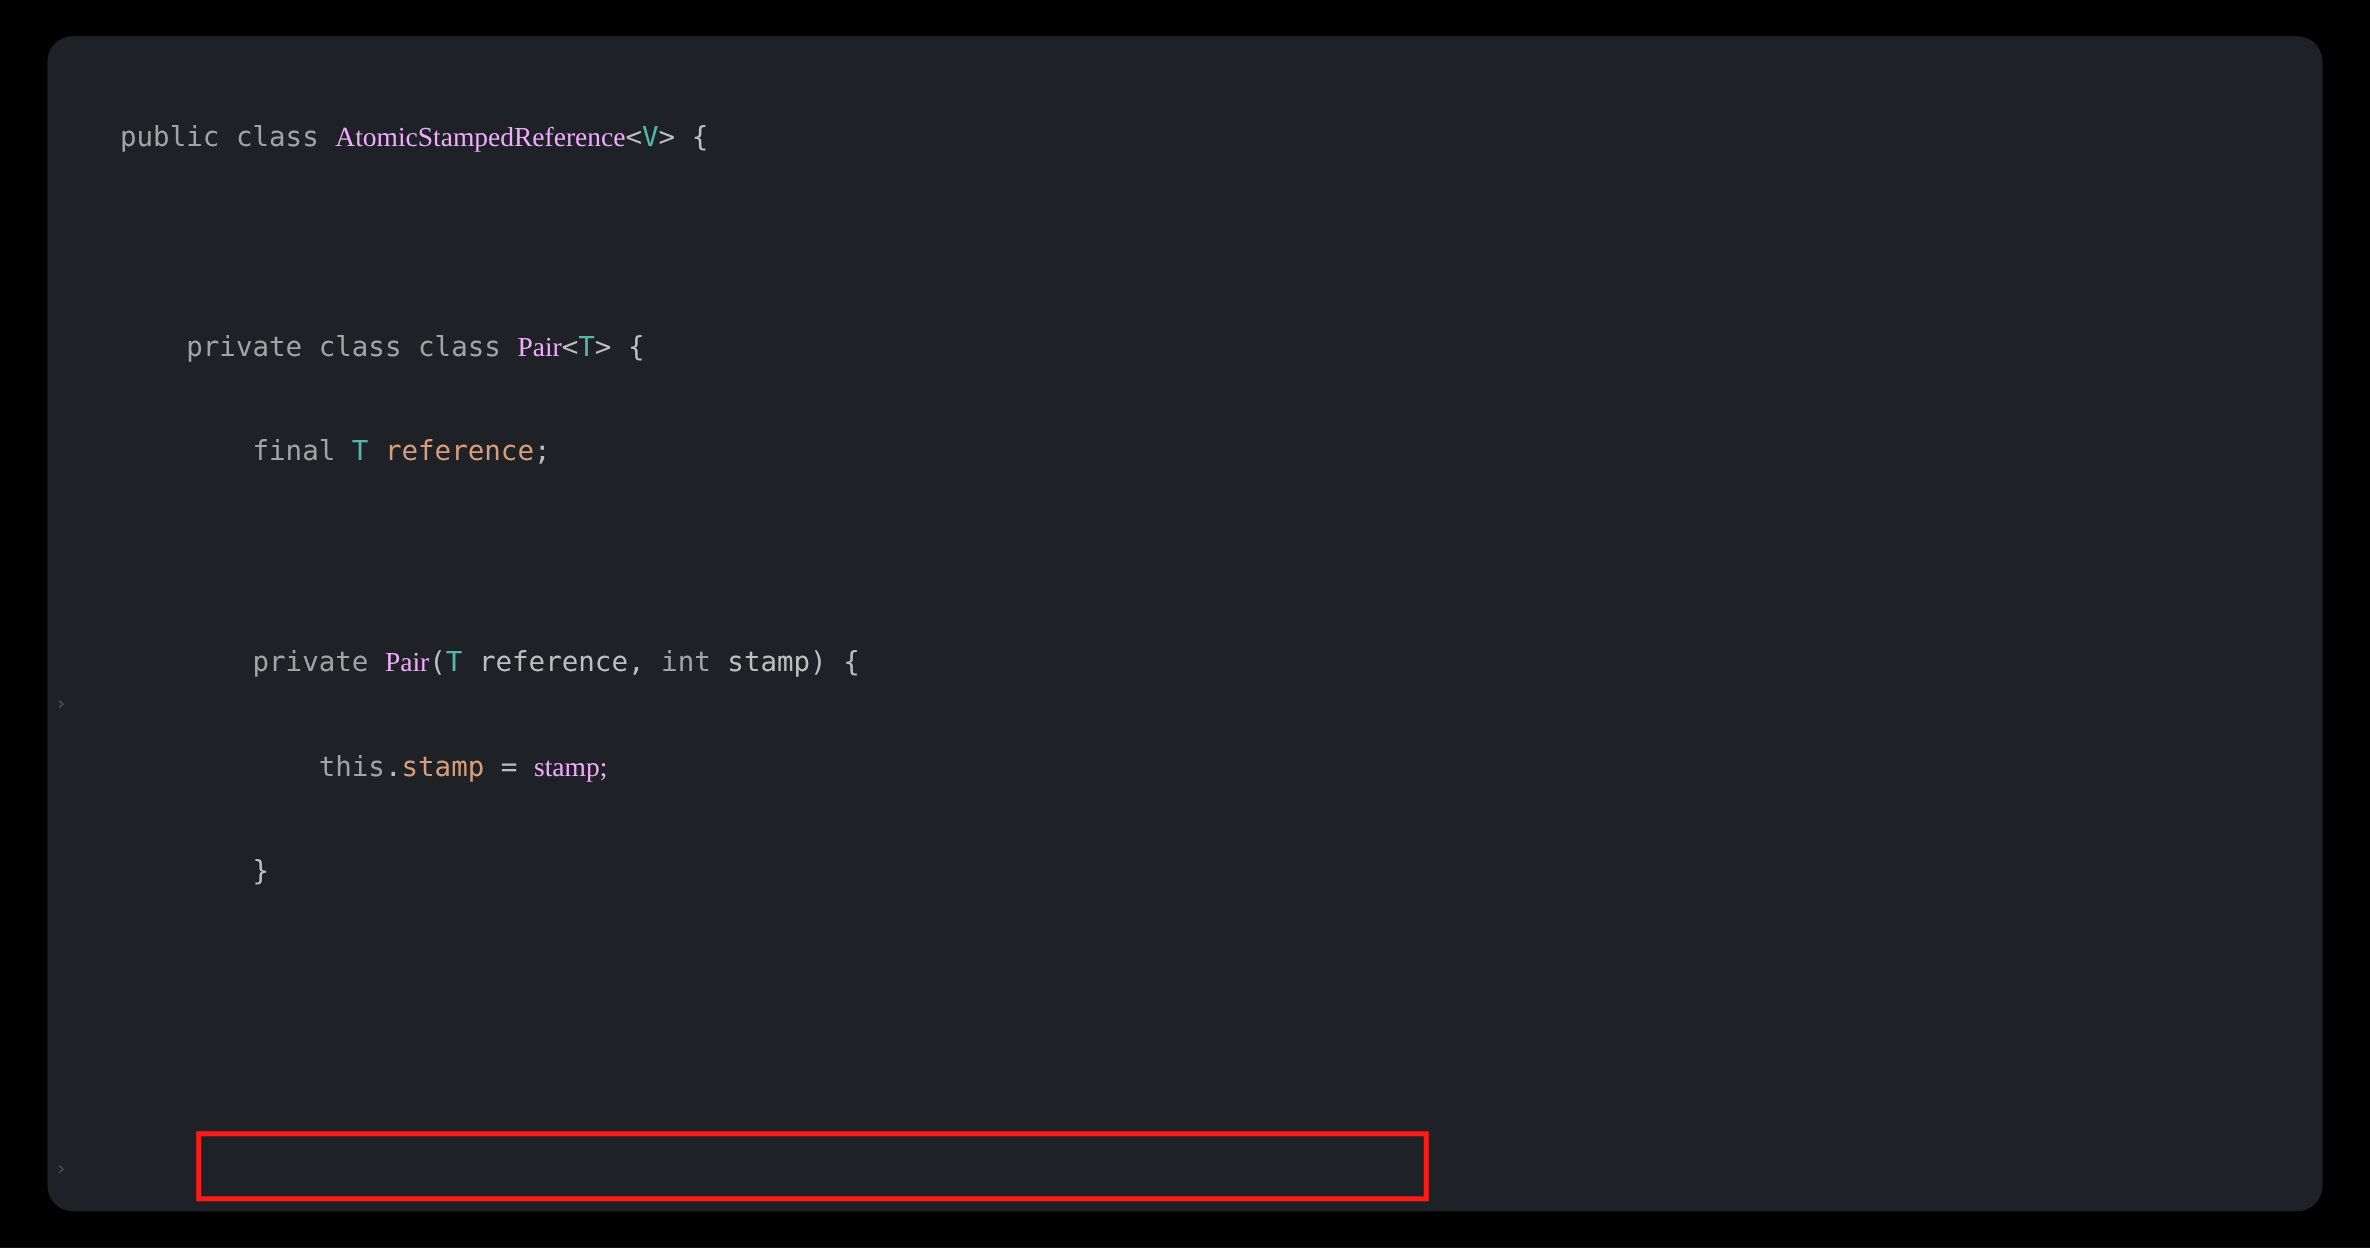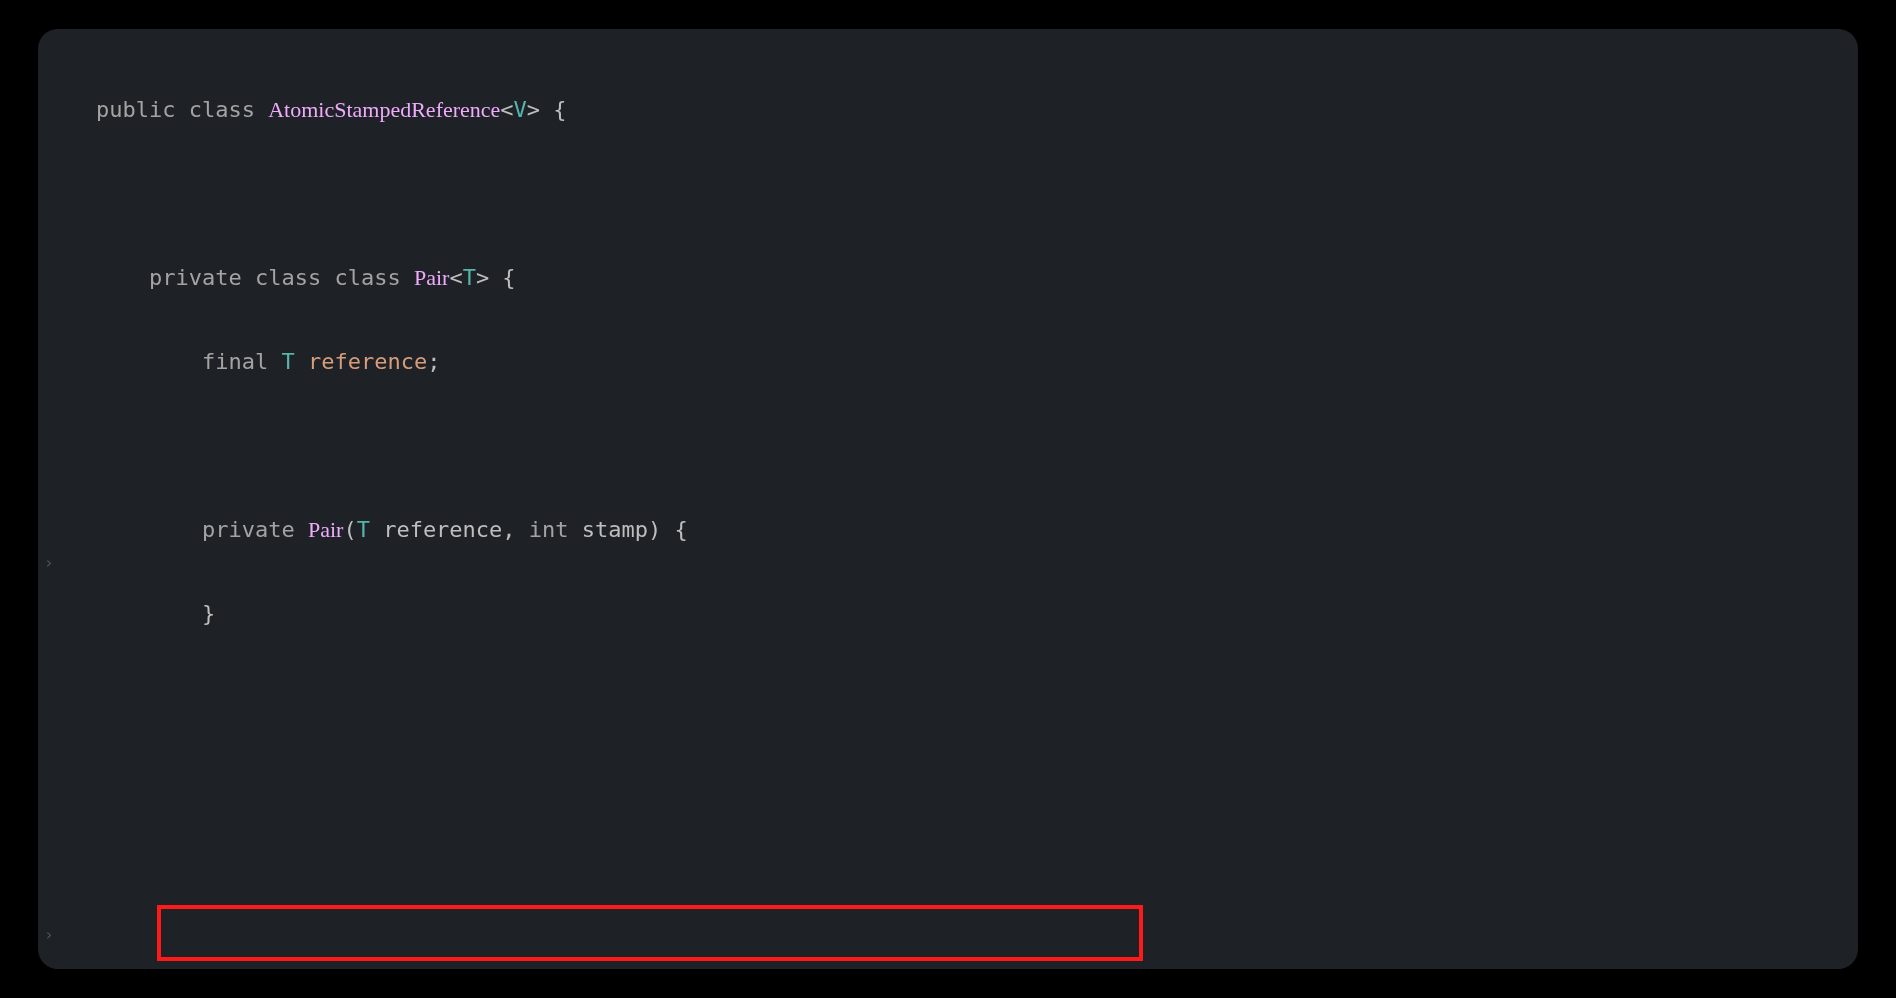--- a/index.html
+++ b/index.html
@@ -70,20 +70,21 @@
     <span class="fold-arrow" style="top:896px;">›</span>
   </div>
 
   <div class="code-content">
 <span class="line"><span class="kw">public</span> <span class="kw">class</span> <span class="ident">AtomicStampedReference</span><span class="punct">&lt;</span><span class="type">V</span><span class="punct">&gt; {</span></span>
 <span class="line"></span>
 <span class="line">    <span class="kw">private</span> <span class="kw">class</span> <span class="kw">class</span> <span class="ident">Pair</span><span class="punct">&lt;</span><span class="type">T</span><span class="punct">&gt; {</span></span>
 <span class="line">        <span class="kw">final</span> <span class="type">T</span> <span class="var">reference</span><span class="punct">;</span></span>
 <span class="line"></span>
 <span class="line">        <span class="kw">private</span> <span class="ident">Pair</span><span class="punct">(</span><span class="type">T</span> <span class="param">reference</span><span class="punct">, </span><span class="kw">int</span> <span class="param">stamp</span><span class="punct">) {</span></span>
+<span class="line">            <span class="kw">this</span><span class="punct">.</span><span class="var">stamp</span><span class="punct"> = </span><span class="ident">stamp;</span></span>
 <span class="line">        <span class="punct">}</span></span>
 <span class="line"></span>
 
 
 
 
 
 </div>
 
   <div class="highlight-box" id="hlbox" style="left: 119px; top: 876px; width: 986px; height: 56px;"></div>

